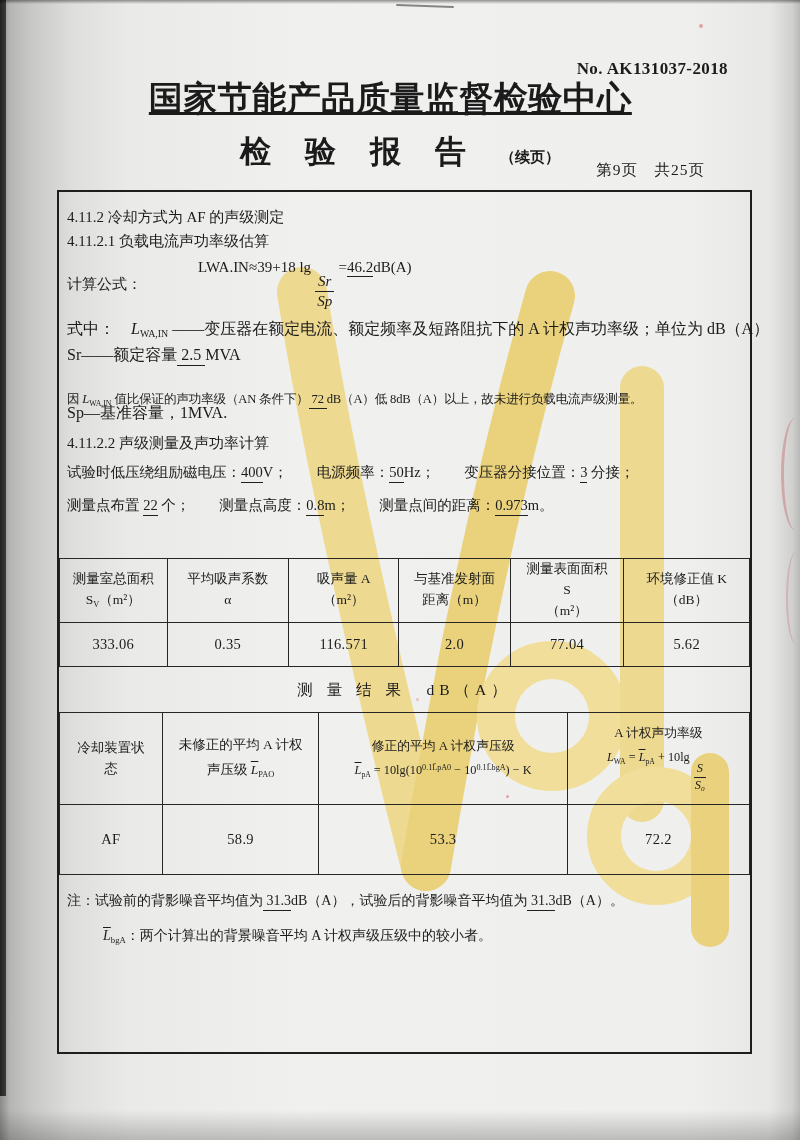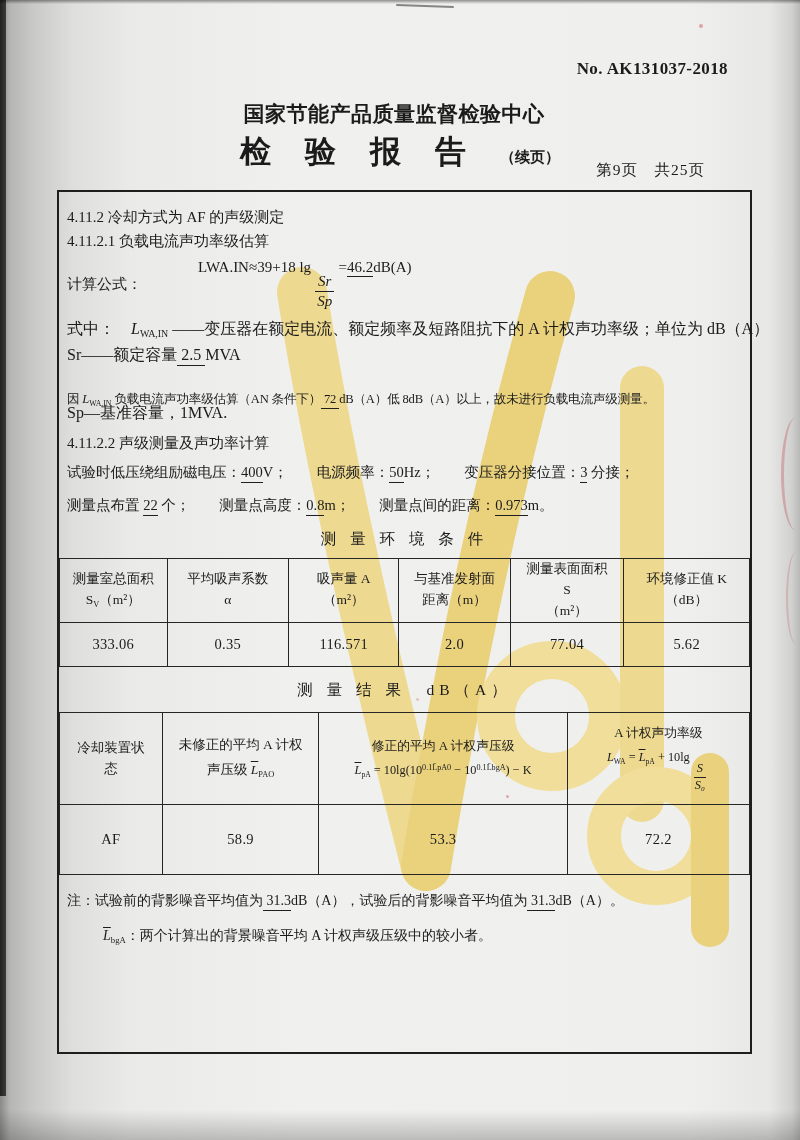--- a/index.html
+++ b/index.html
@@ -30,22 +30,22 @@
   .red-arc.a2{left:786px;top:552px;width:18px;height:92px;border-left-width:2px;opacity:.7;}
   .red-dot{position:absolute;border-radius:50%;background:rgba(205,70,82,.45);}
   .red-dot.d1{left:699px;top:24px;width:4px;height:4px;}
   .red-dot.d2{left:506px;top:795px;width:3px;height:3px;}
   .red-dot.d3{left:416px;top:698px;width:3px;height:3px;opacity:.6;}
 
   .watermark{position:absolute;left:0;top:0;z-index:0;pointer-events:none;}
 
   
   .report-no{position:absolute;top:59px;right:72px;font-size:17px;font-weight:bold;letter-spacing:.4px;}
-  .org-title{position:absolute;top:100px;left:50%;transform:translateX(-52%);
-    font-size:21px;font-weight:bold;white-space:nowrap;letter-spacing:.5px;}
+  .org-title{position:absolute;top:76px;left:50%;transform:translateX(-52%);
+    font-size:34px;font-weight:bold;white-space:nowrap;letter-spacing:.5px;text-decoration:underline;}
   .report-title-row{position:absolute;top:131px;left:0;width:800px;
     display:flex;justify-content:center;align-items:baseline;gap:28px;}
   .report-title{font-size:31px;font-weight:bold;letter-spacing:34px;margin-right:-34px;white-space:nowrap;}
   .report-title-suffix{font-size:15px;font-weight:bold;margin-left:6px;}
   .page-info{position:absolute;top:160px;right:95px;font-size:15.5px;letter-spacing:1px;}
 
   
   .content-box{position:absolute;left:57px;top:190px;width:691px;height:860px;
     border:2px solid #1e1e1e;z-index:1;}
   .blk{position:absolute;left:8px;right:8px;}
@@ -131,27 +131,26 @@
     <span class="flabel">计算公式：</span>
     <span><span class="sg">LWA.IN≈39+18 lg</span><span class="frac">
           <span class="fn">Sr</span>
           <span class="fd">Sp</span>
         </span><span class="sg">=</span><span class="sg sg-u">46.2</span><span class="sg">dB(A)</span></span>
   </div>
 
   <div id="where" class="blk"><span class="sg">式中：　</span><span class="sg sg-i">L</span><span class="sg sg-b">WA,IN</span><span class="sg"> ——变压器在额定电流、额定频率及短路阻抗下的 A 计权声功率级；单位为 dB（A）</span></div>
   <div id="sr" class="blk"><span class="sg">Sr——额定容量</span><span class="sg sg-u"> 2.5 </span><span class="sg">MVA</span></div>
   <div id="sp" class="blk"><span class="sg">Sp—基准容量，1MVA.</span></div>
-  <div id="because" class="blk"><span class="sg">因 </span><span class="sg sg-i">L</span><span class="sg sg-b">WA,IN</span><span class="sg"> 负载电流声功率级估算（AN 条件下）</span><span class="sg sg-u"> 72 </span><span class="sg">dB（A）低 8dB（A）以上，故未进行负载电流声级测量。</span></div>
+  <div id="because" class="blk"><span class="sg">因 </span><span class="sg sg-i">L</span><span class="sg sg-b">WA,IN</span><span class="sg"> 值比保证的声功率级（AN 条件下）</span><span class="sg sg-u"> 72 </span><span class="sg">dB（A）低 8dB（A）以上，故未进行负载电流声级测量。</span></div>
 
   <div id="s3" class="blk sec">4.11.2.2 声级测量及声功率计算</div>
   <div id="cond1" class="blk"><span class="sg">试验时低压绕组励磁电压：</span><span class="sg sg-u">400</span><span class="sg">V；　　电源频率：</span><span class="sg sg-u">50</span><span class="sg">Hz；　　变压器分接位置：</span><span class="sg sg-u">3</span><span class="sg"> 分接；</span></div>
   <div id="cond2" class="blk"><span class="sg">测量点布置 </span><span class="sg sg-u">22</span><span class="sg"> 个；　　测量点高度：</span><span class="sg sg-u">0.8</span><span class="sg">m；　　测量点间的距离：</span><span class="sg sg-u">0.973</span><span class="sg">m。</span></div>
 
-  <div id="t1-title" class="blk tbl-title">测 量 环 境 条 件</div>
 
   <table id="table1">
     <colgroup>
       <col style="width:15.6%">
         <col style="width:17.6%">
         <col style="width:16.0%">
       <col style="width:16.1%">
         <col style="width:16.5%">
         <col style="width:18.2%">
     </colgroup>

